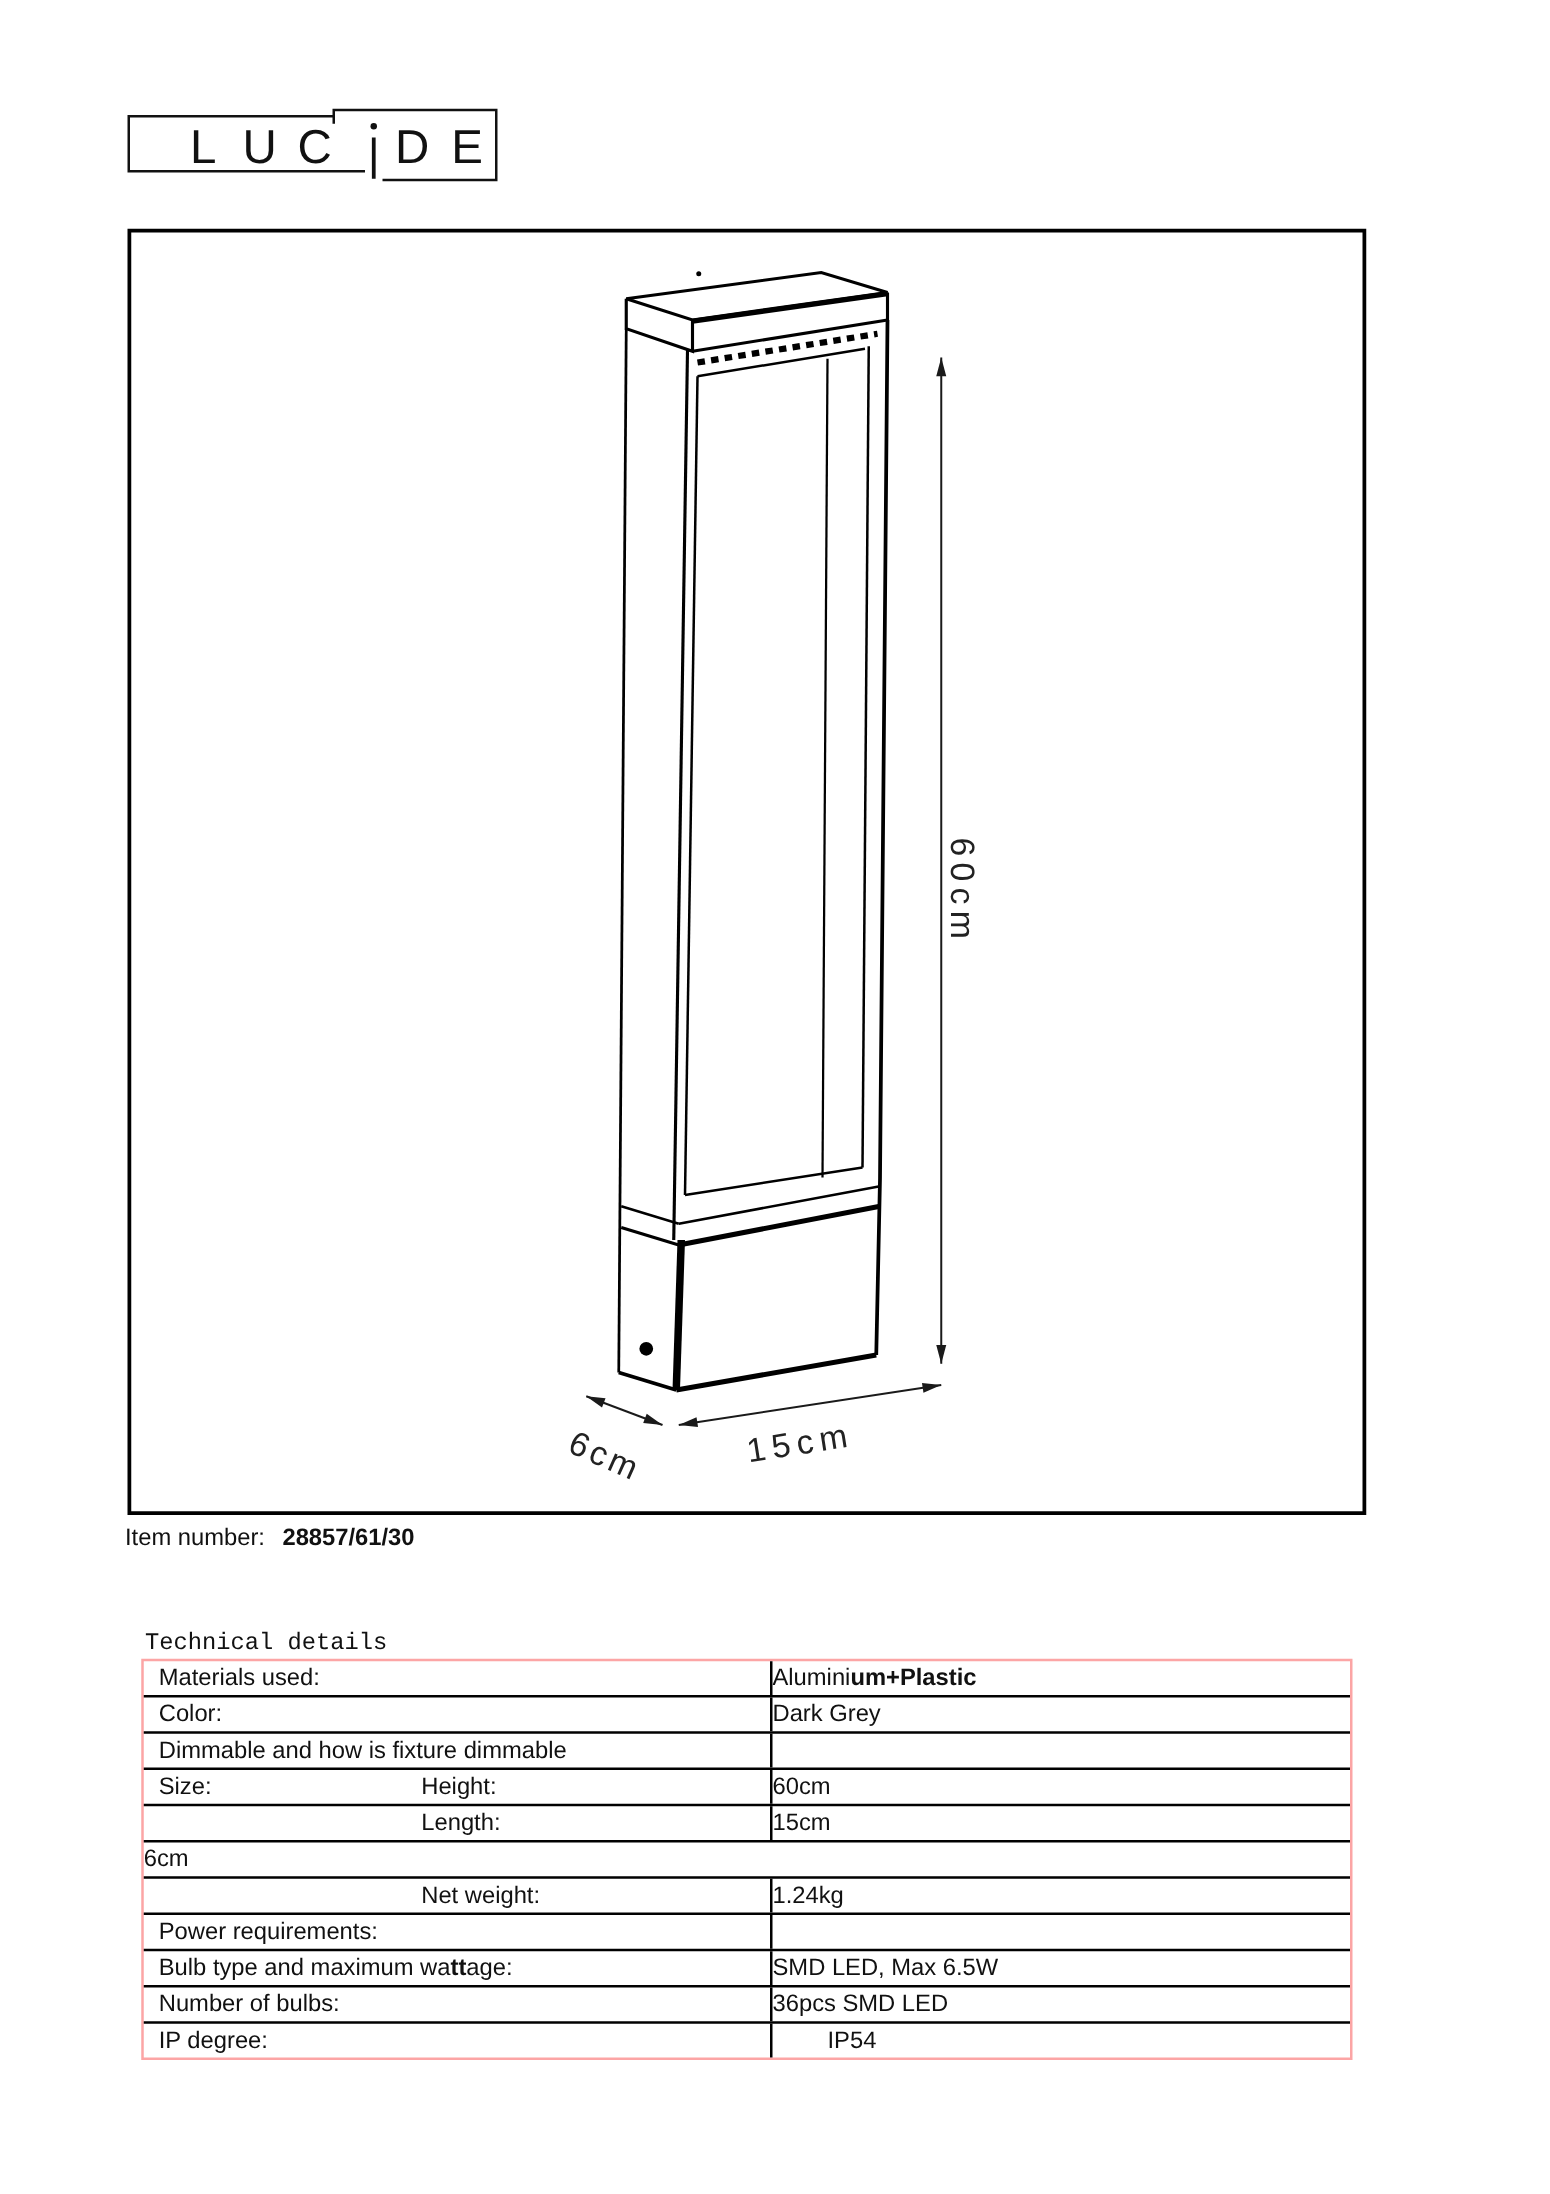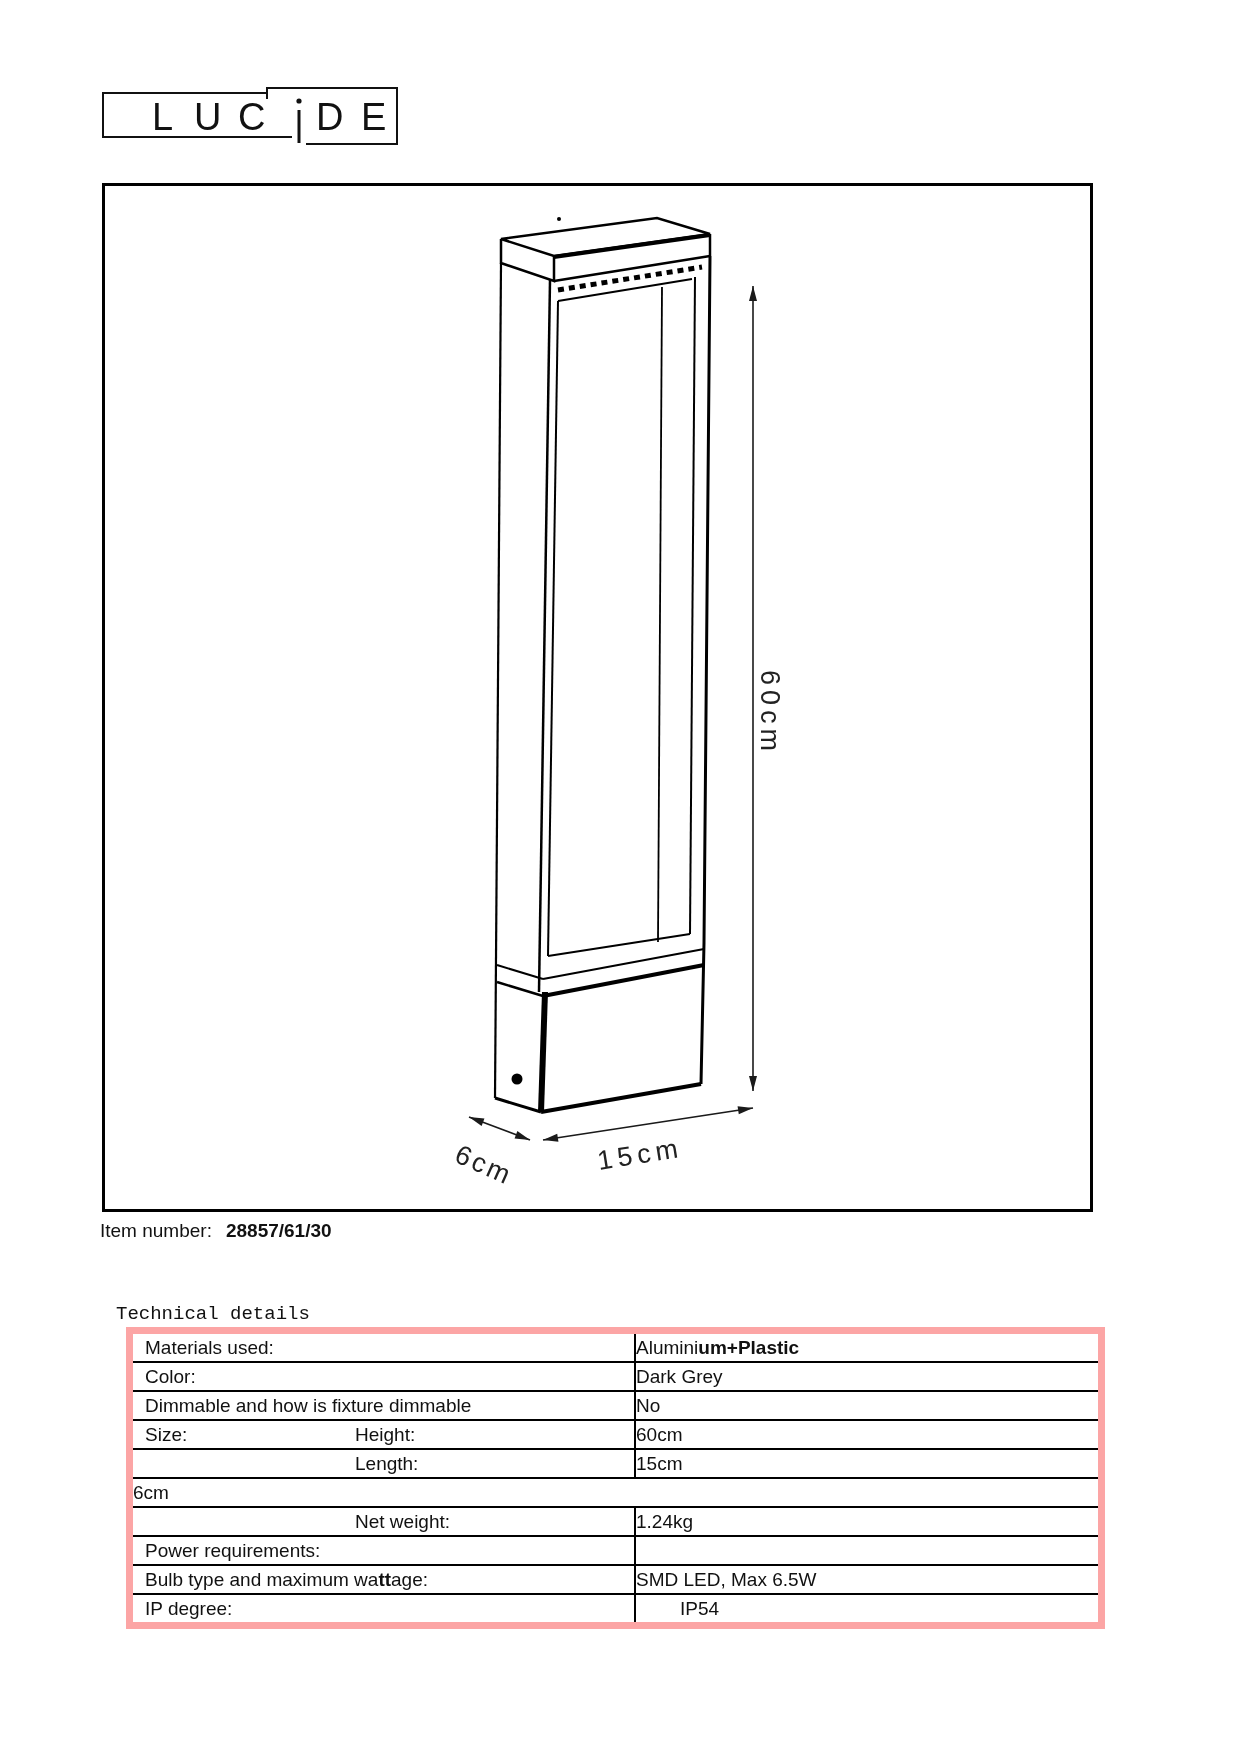--- a/index.html
+++ b/index.html
@@ -19,22 +19,22 @@
     left:102px;top:183px;width:985px;height:1023px;
     border:3px solid #000;
   }
   .drawing-box svg{display:block;width:100%;height:100%;}
   
   .item-number{left:100px;top:1220px;font-size:19px;color:#111;}
   .item-number .num{margin-left:14px;font-weight:bold;}
   
   .tech-title{left:116px;top:1303px;font-size:19px;color:#111;font-family:Liberation Mono, monospace;}
   .tech-table{
-    left:126px;top:1327px;width:965px;
-    border:7px solid #fca5a5;
+    left:113px;top:1327px;width:965px;
+    border:2px solid #fca5a5;
   }
   .trow{display:flex;height:27px;border-bottom:2px solid #000;align-items:stretch;}
   .trow:last-child{border-bottom:none;gap:44px;}
   .cell-l{
     width:489px;border-right:2px solid #000;
     position:relative;display:flex;align-items:center;
     padding-left:12px;font-size:19px;white-space:nowrap;overflow:hidden;
   }
   .cell-l .sub{position:absolute;left:222px;}
   .cell-r{flex:1;display:flex;align-items:center;padding-left:0;font-size:19px;white-space:nowrap;overflow:hidden;}
@@ -166,25 +166,20 @@
         </div>
     </div>
 
     <div class="trow">
       <div class="cell-l">
           <span>Dimmable and how is fixture dimmable</span>
           <b></b>
           <span></span>
           <span class="sub"></span>
         </div>
-      <div class="cell-r">
-          <span>No</span>
-          <b></b>
-          <span></span>
-        </div>
     </div>
 
     <div class="trow">
       <div class="cell-l">
           <span>Size:</span>
           <b></b>
           <span></span>
           <span class="sub">Height:</span>
         </div>
       <div class="cell-r">
@@ -246,20 +241,33 @@
           <span>age:</span>
           <span class="sub"></span>
         </div>
       <div class="cell-r">
           <span>SMD LED, Max 6.5W</span>
           <b></b>
           <span></span>
         </div>
     </div>
 
+    <div class="trow">
+      <div class="cell-l">
+          <span>Number of bulbs:</span>
+          <b></b>
+          <span></span>
+          <span class="sub"></span>
+        </div>
+      <div class="cell-r">
+          <span>36pcs SMD LED</span>
+          <b></b>
+          <span></span>
+        </div>
+    </div>
 
     <div class="trow">
       <div class="cell-l">
           <span>IP degree:</span>
           <b></b>
           <span></span>
           <span class="sub"></span>
         </div>
       <div class="cell-r">
           <span>IP54</span>

